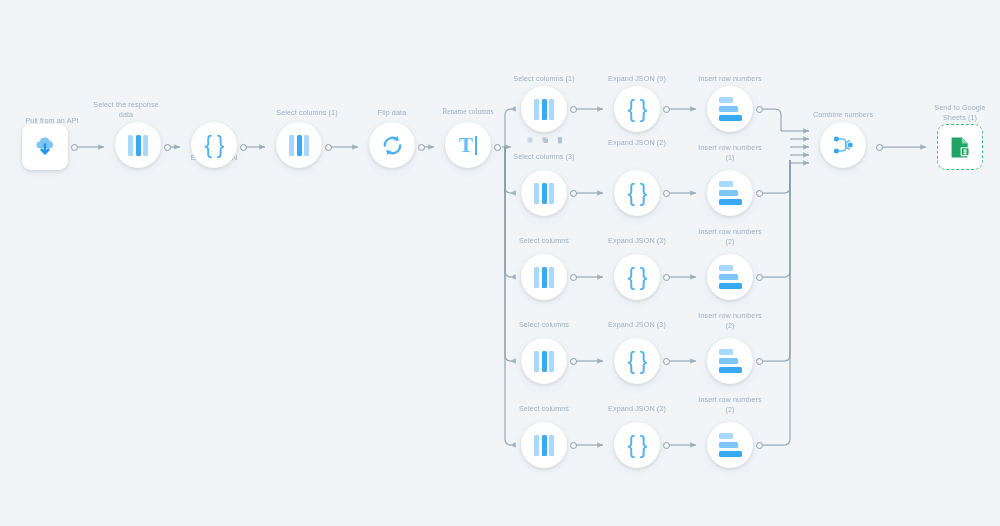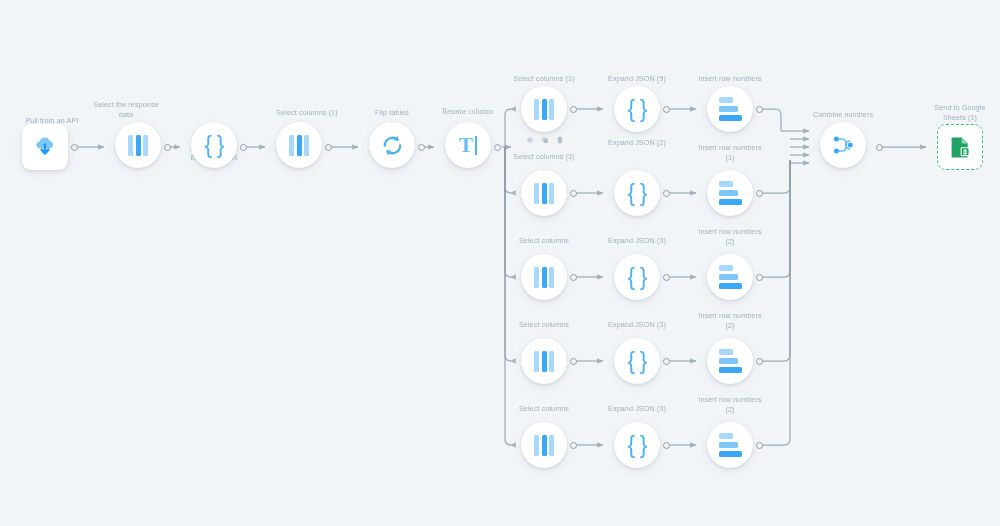--- a/index.html
+++ b/index.html
@@ -212,21 +212,21 @@
   <div class="nlabel" style="left:257px;top:108px;width:100px;">Select columns (1)</div>
   <div class="node circle" style="left:276px;top:122px;">
     <div class="cols">
         <i></i>
         <i class="mid"></i>
         <i></i>
       </div>
   </div>
   <div class="port" style="left:325px;top:143.5px;"></div>
 
-  <div class="nlabel" style="left:342px;top:108px;width:100px;">Flip tables</div>
+  <div class="nlabel" style="left:342px;top:108px;width:100px;">Flip data</div>
   <div class="node circle" style="left:369px;top:122px;">
     <svg class="ico" width="25" height="25" viewBox="0 0 24 24">
       <path d="M4.6,12a7.4,7.4,0,0,1,12.3-5.5" fill="none" stroke="#4fb0f2" stroke-width="2.3" stroke-linecap="round"></path>
       <path d="M19.4,12a7.4,7.4,0,0,1-12.3,5.5" fill="none" stroke="#4fb0f2" stroke-width="2.3" stroke-linecap="round"></path>
       <path d="M17.2,2.6 L17.2,7.0 L12.8,7.0 Z" fill="#4fb0f2"></path>
       <path d="M6.8,21.4 L6.8,17.0 L11.2,17.0 Z" fill="#4fb0f2"></path>
     </svg>
   </div>
   <div class="port" style="left:418px;top:143.5px;"></div>
 

